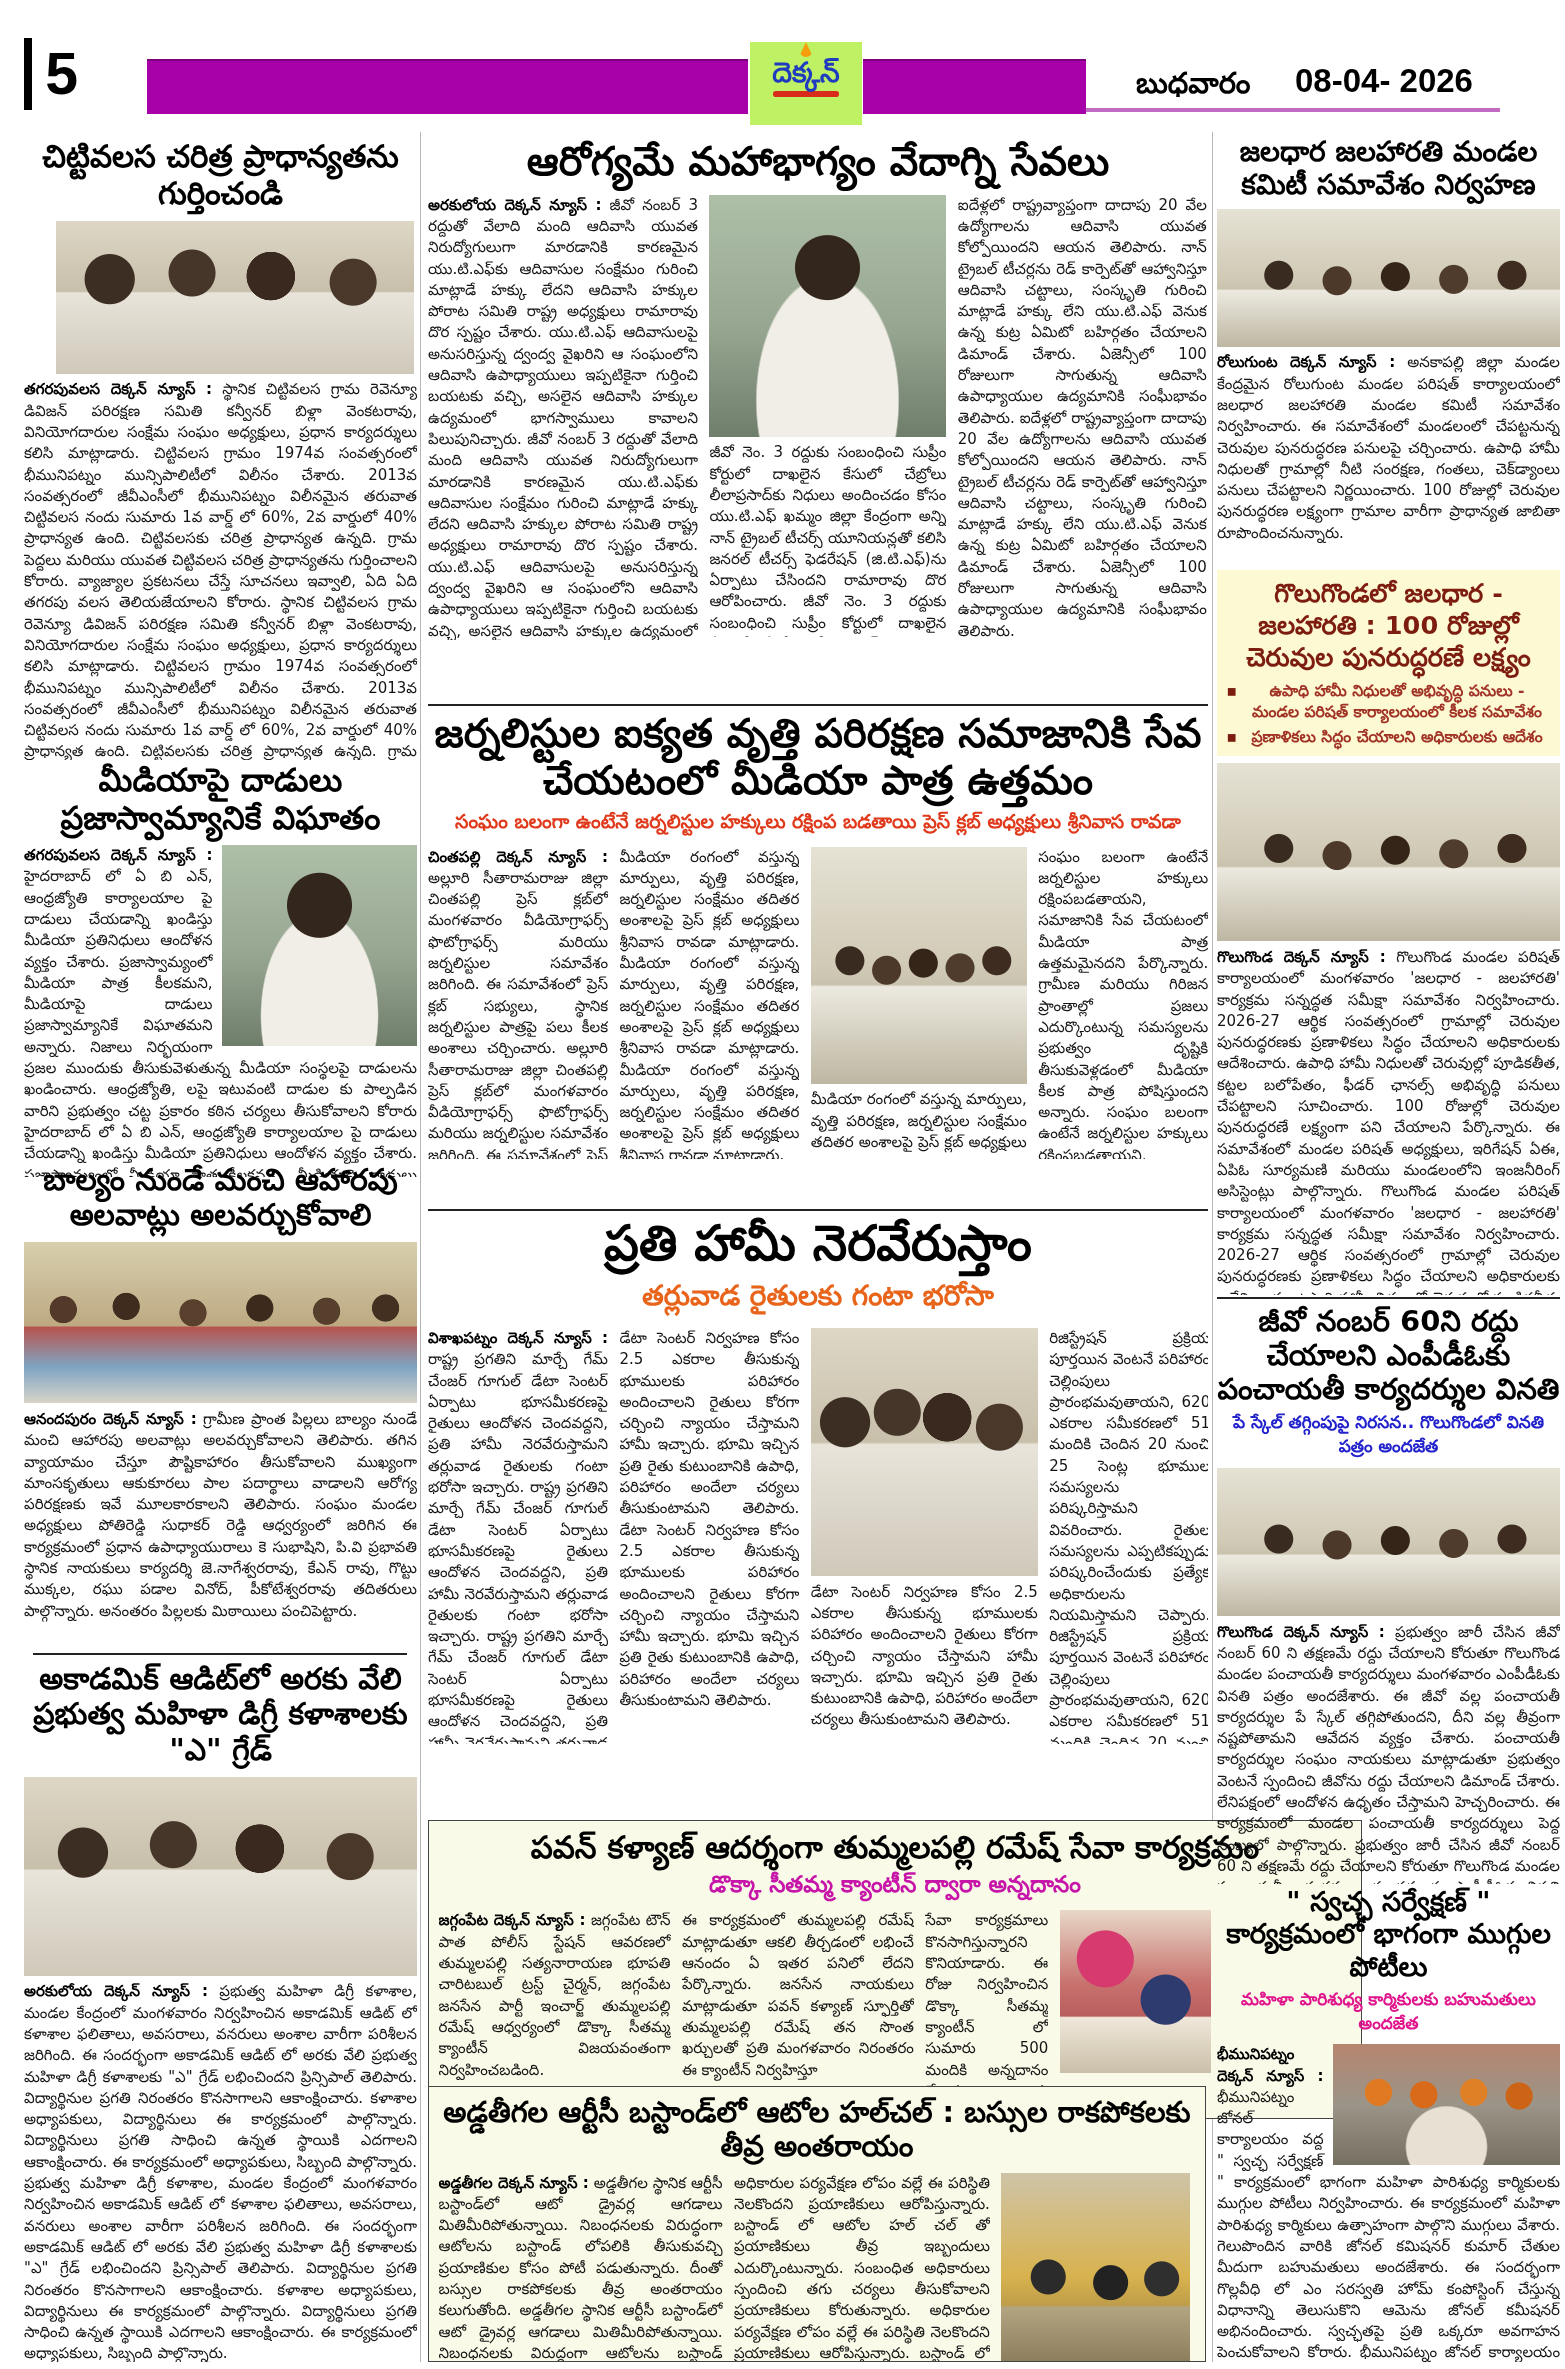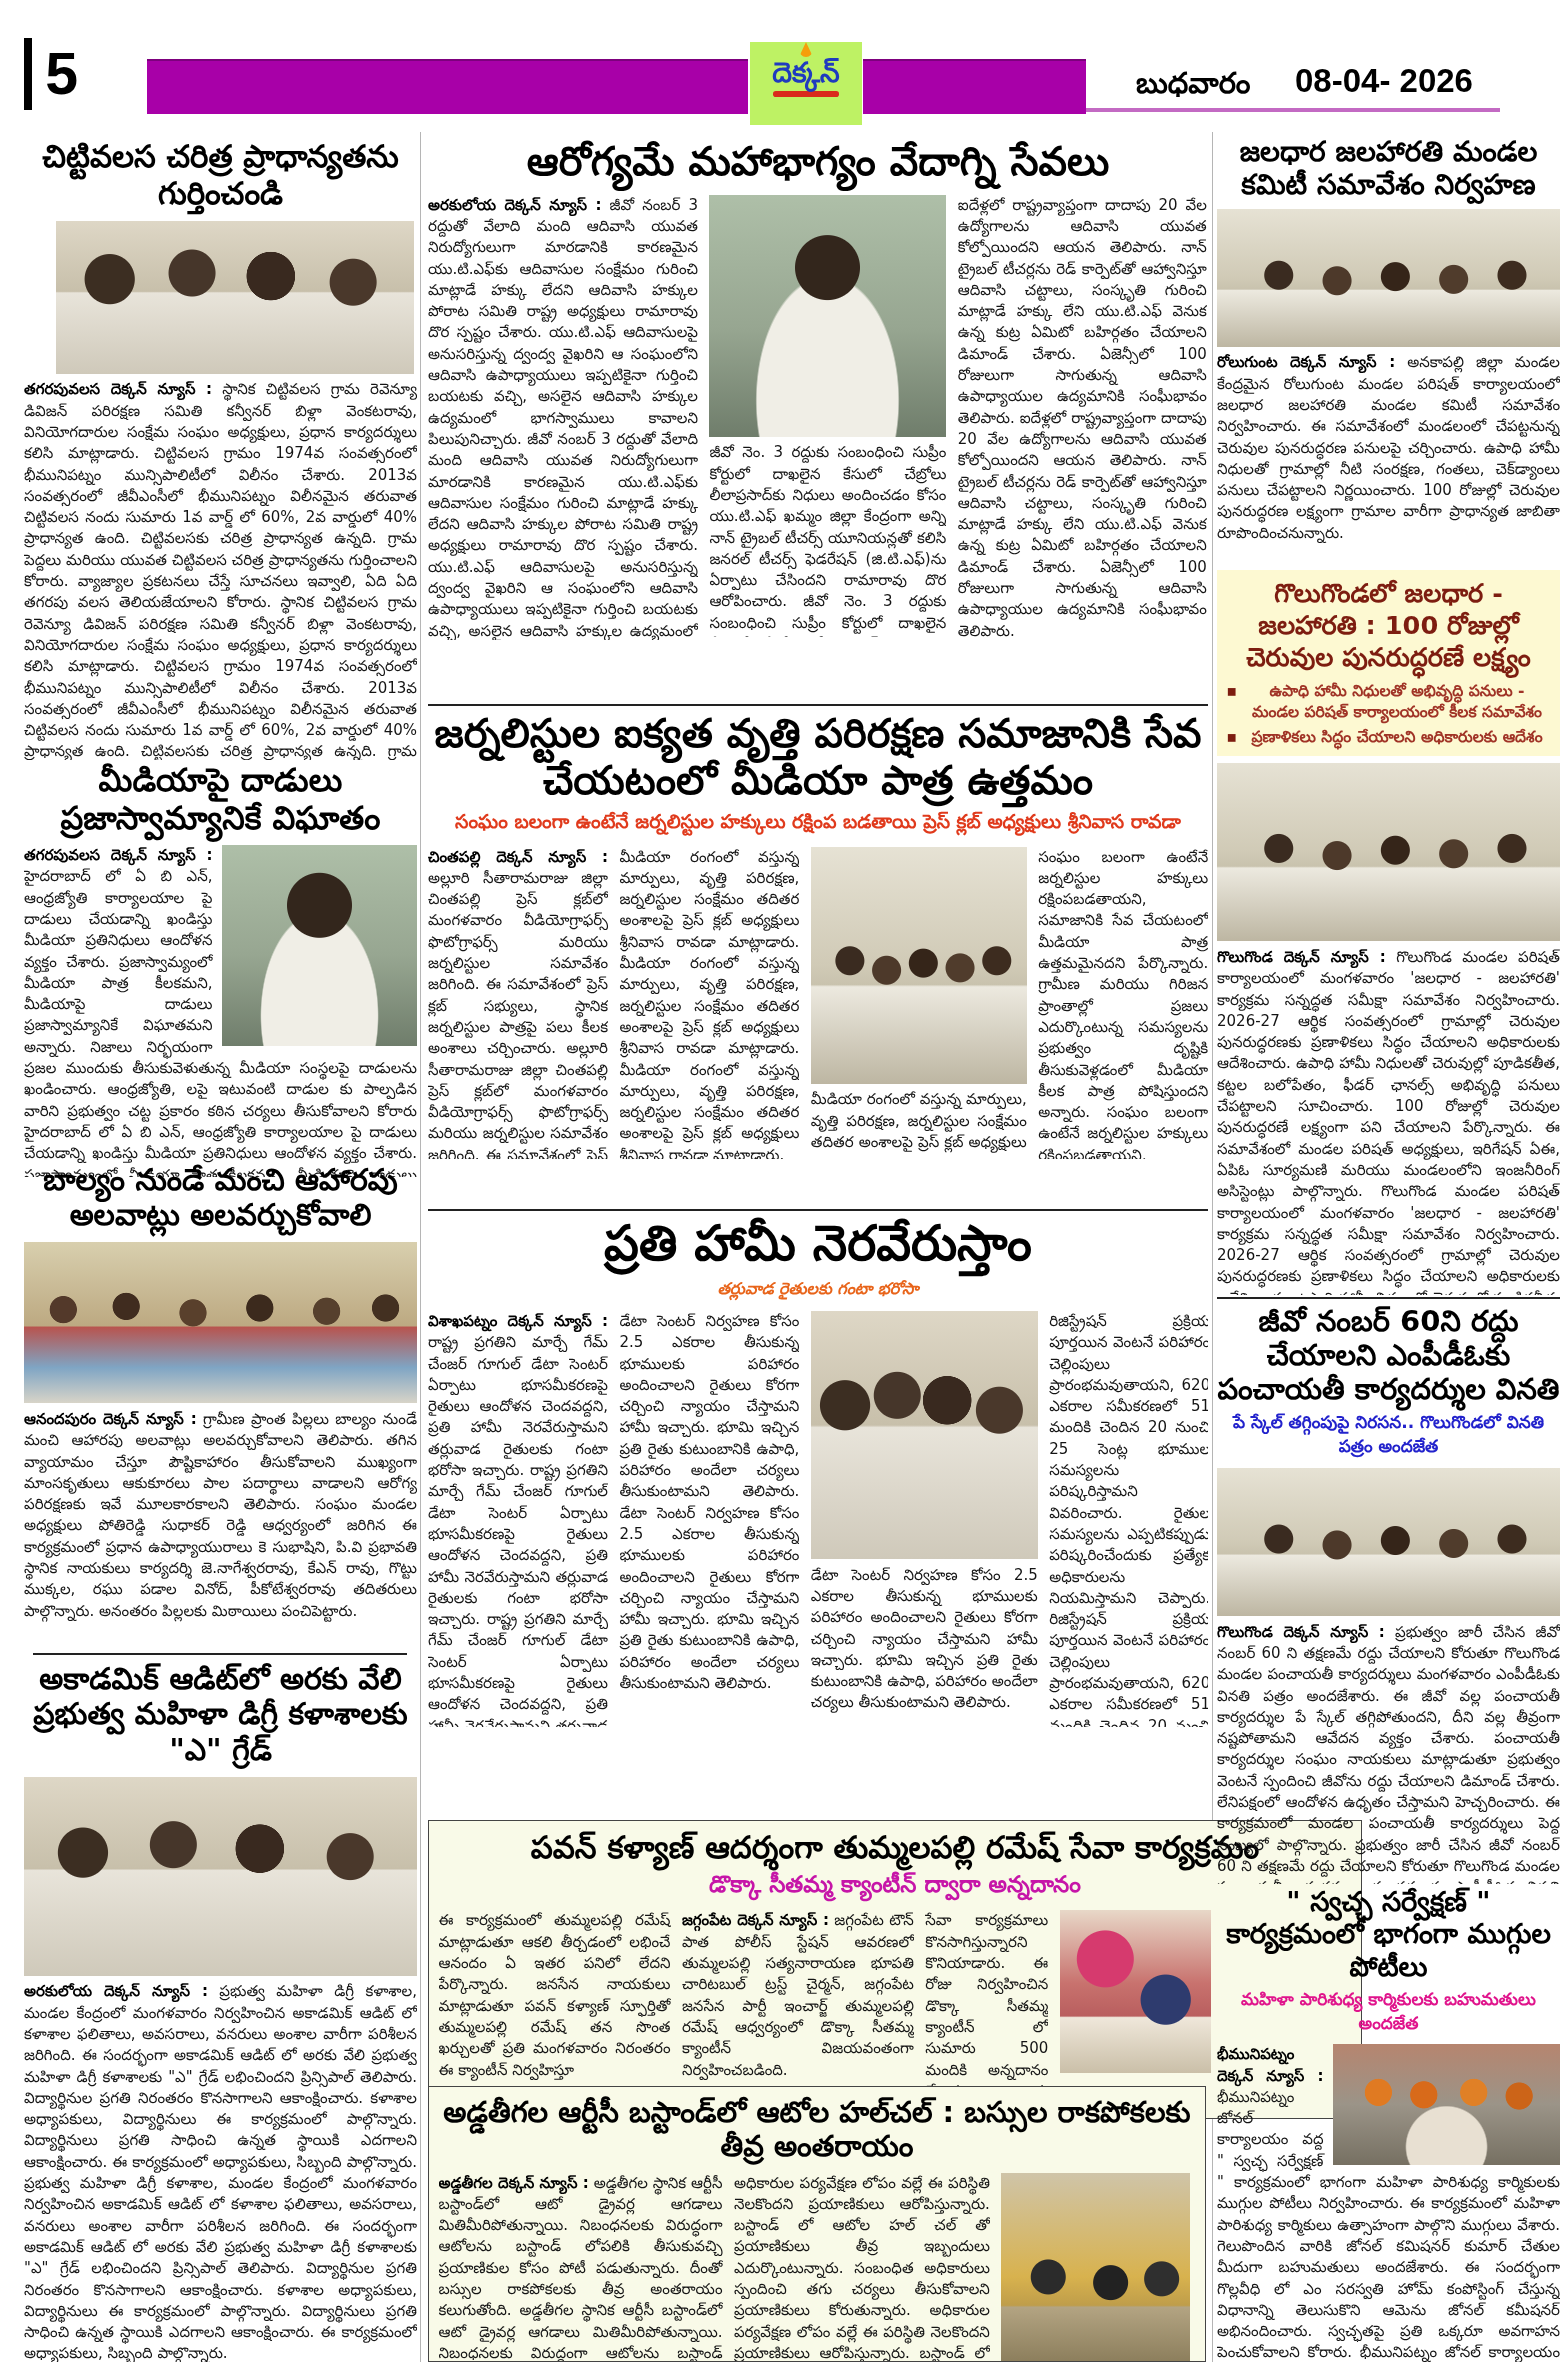--- a/index.html
+++ b/index.html
@@ -169,40 +169,40 @@
         <div class="body" style="height:66px;">మీడియా రంగంలో వస్తున్న మార్పులు, వృత్తి పరిరక్షణ, జర్నలిస్టుల సంక్షేమం తదితర అంశాలపై ప్రెస్ క్లబ్ అధ్యక్షులు శ్రీనివాస రావడా మాట్లాడారు.</div>
       </div>
       <div class="c body" style="width:170px;">సంఘం బలంగా ఉంటేనే జర్నలిస్టుల హక్కులు రక్షింపబడతాయని, సమాజానికి సేవ చేయటంలో మీడియా పాత్ర ఉత్తమమైనదని పేర్కొన్నారు. గ్రామీణ మరియు గిరిజన ప్రాంతాల్లో ప్రజలు ఎదుర్కొంటున్న సమస్యలను ప్రభుత్వం దృష్టికి తీసుకువెళ్లడంలో మీడియా కీలక పాత్ర పోషిస్తుందని అన్నారు. సంఘం బలంగా ఉంటేనే జర్నలిస్టుల హక్కులు రక్షింపబడతాయని, సమాజానికి సేవ చేయటంలో మీడియా పాత్ర ఉత్తమమైనదని పేర్కొన్నారు. గ్రామీణ మరియు గిరిజన ప్రాంతాల్లో ప్రజలు ఎదుర్కొంటున్న సమస్యలను ప్రభుత్వం దృష్టికి తీసుకువెళ్లడంలో మీడియా కీలక పాత్ర పోషిస్తుందని అన్నారు.</div>
     </div>
   </div>
 
   <div class="hrule" style="left:428px;top:1209px;width:780px;"></div>
 
   <div class="art" style="left:428px;top:1215px;width:780px;height:556px;">
     <div class="hl" style="font-size:49px;">ప్రతి హామీ నెరవేరుస్తాం</div>
-    <div class="sub sub-orange" style="font-size:16px;font-style:italic;">తర్లువాడ రైతులకు గంటా భరోసా</div>
+    <div class="sub sub-orange" style="font-size:28px;">తర్లువాడ రైతులకు గంటా భరోసా</div>
     <div class="cols" style="margin-top:9.5px;height:416px;">
       <div class="c body" style="width:180px;"><b>విశాఖపట్నం దెక్కన్ న్యూస్ :</b>
         <span>రాష్ట్ర ప్రగతిని మార్చే గేమ్ చేంజర్ గూగుల్ డేటా సెంటర్ ఏర్పాటు భూసమీకరణపై రైతులు ఆందోళన చెందవద్దని, ప్రతి హామీ నెరవేరుస్తామని తర్లువాడ రైతులకు గంటా భరోసా ఇచ్చారు. రాష్ట్ర ప్రగతిని మార్చే గేమ్ చేంజర్ గూగుల్ డేటా సెంటర్ ఏర్పాటు భూసమీకరణపై రైతులు ఆందోళన చెందవద్దని, ప్రతి హామీ నెరవేరుస్తామని తర్లువాడ రైతులకు గంటా భరోసా ఇచ్చారు. రాష్ట్ర ప్రగతిని మార్చే గేమ్ చేంజర్ గూగుల్ డేటా సెంటర్ ఏర్పాటు భూసమీకరణపై రైతులు ఆందోళన చెందవద్దని, ప్రతి హామీ నెరవేరుస్తామని తర్లువాడ రైతులకు గంటా భరోసా ఇచ్చారు.</span></div>
       <div class="c body" style="width:180px;">డేటా సెంటర్ నిర్వహణ కోసం 2.5 ఎకరాల తీసుకున్న భూములకు పరిహారం అందించాలని రైతులు కోరగా చర్చించి న్యాయం చేస్తామని హామీ ఇచ్చారు. భూమి ఇచ్చిన ప్రతి రైతు కుటుంబానికి ఉపాధి, పరిహారం అందేలా చర్యలు తీసుకుంటామని తెలిపారు. డేటా సెంటర్ నిర్వహణ కోసం 2.5 ఎకరాల తీసుకున్న భూములకు పరిహారం అందించాలని రైతులు కోరగా చర్చించి న్యాయం చేస్తామని హామీ ఇచ్చారు. భూమి ఇచ్చిన ప్రతి రైతు కుటుంబానికి ఉపాధి, పరిహారం అందేలా చర్యలు తీసుకుంటామని తెలిపారు.</div>
       <div class="c" style="width:227px;">
         <div class="ph pA" style="width:227px;height:248px;margin-bottom:5.7px;"></div>
         <div class="body" style="height:159px;">డేటా సెంటర్ నిర్వహణ కోసం 2.5 ఎకరాల తీసుకున్న భూములకు పరిహారం అందించాలని రైతులు కోరగా చర్చించి న్యాయం చేస్తామని హామీ ఇచ్చారు. భూమి ఇచ్చిన ప్రతి రైతు కుటుంబానికి ఉపాధి, పరిహారం అందేలా చర్యలు తీసుకుంటామని తెలిపారు.</div>
       </div>
       <div class="c body" style="width:161px;">రిజిస్ట్రేషన్ ప్రక్రియ పూర్తయిన వెంటనే పరిహారం చెల్లింపులు ప్రారంభమవుతాయని, 620 ఎకరాల సమీకరణలో 51 మందికి చెందిన 20 నుంచి 25 సెంట్ల భూముల సమస్యలను పరిష్కరిస్తామని వివరించారు. రైతుల సమస్యలను ఎప్పటికప్పుడు పరిష్కరించేందుకు ప్రత్యేక అధికారులను నియమిస్తామని చెప్పారు. రిజిస్ట్రేషన్ ప్రక్రియ పూర్తయిన వెంటనే పరిహారం చెల్లింపులు ప్రారంభమవుతాయని, 620 ఎకరాల సమీకరణలో 51 మందికి చెందిన 20 నుంచి 25 సెంట్ల భూముల సమస్యలను పరిష్కరిస్తామని వివరించారు. రైతుల సమస్యలను ఎప్పటికప్పుడు పరిష్కరించేందుకు ప్రత్యేక అధికారులను నియమిస్తామని చెప్పారు.</div>
     </div>
   </div>
 
   <div class="art box-cream" style="left:428px;top:1779px;width:934px;height:299px;padding:7.6px 9.5px;box-sizing:border-box;margin-top:41px;">
     <div class="hl" style="font-size:31px;">పవన్ కళ్యాణ్ ఆదర్శంగా తుమ్మలపల్లి రమేష్ సేవా కార్యక్రమం</div>
     <div class="sub sub-mag" style="font-size:23px;">డొక్కా సీతమ్మ క్యాంటీన్ ద్వారా అన్నదానం</div>
     <div class="cols" style="margin-top:7.6px;height:204px;">
-      <div class="c body" style="width:232px;">ఈ కార్యక్రమంలో తుమ్మలపల్లి రమేష్ మాట్లాడుతూ ఆకలి తీర్చడంలో లభించే ఆనందం ఏ ఇతర పనిలో లేదని పేర్కొన్నారు. జనసేన నాయకులు మాట్లాడుతూ పవన్ కళ్యాణ్ స్ఫూర్తితో తుమ్మలపల్లి రమేష్ తన సొంత ఖర్చులతో ప్రతి మంగళవారం నిరంతరం ఈ క్యాంటీన్ నిర్వహిస్తూ</div>
       <div class="c body" style="width:232px;"><b>జగ్గంపేట దెక్కన్ న్యూస్ :</b>
         <span>జగ్గంపేట టౌన్ పాత పోలీస్ స్టేషన్ ఆవరణలో తుమ్మలపల్లి సత్యనారాయణ భూపతి చారిటబుల్ ట్రస్ట్ చైర్మన్, జగ్గంపేట జనసేన పార్టీ ఇంచార్జ్ తుమ్మలపల్లి రమేష్ ఆధ్వర్యంలో డొక్కా సీతమ్మ క్యాంటీన్ విజయవంతంగా నిర్వహించబడింది.</span></div>
+      <div class="c body" style="width:232px;">ఈ కార్యక్రమంలో తుమ్మలపల్లి రమేష్ మాట్లాడుతూ ఆకలి తీర్చడంలో లభించే ఆనందం ఏ ఇతర పనిలో లేదని పేర్కొన్నారు. జనసేన నాయకులు మాట్లాడుతూ పవన్ కళ్యాణ్ స్ఫూర్తితో తుమ్మలపల్లి రమేష్ తన సొంత ఖర్చులతో ప్రతి మంగళవారం నిరంతరం ఈ క్యాంటీన్ నిర్వహిస్తూ</div>
       <div class="c body" style="width:123px;">సేవా కార్యక్రమాలు కొనసాగిస్తున్నారని కొనియాడారు. ఈ రోజు నిర్వహించిన డొక్కా సీతమ్మ క్యాంటీన్ లో సుమారు 500 మందికి అన్నదానం చేశారు. ఈ కార్యక్రమంలో నియోజకవర్గానికి చెందిన జనసేన నాయకులు, కార్యకర్తలు పెద్ద సంఖ్యలో పాల్గొన్నారు. సేవా కార్యక్రమాలు కొనసాగిస్తున్నారని కొనియాడారు. ఈ రోజు నిర్వహించిన డొక్కా సీతమ్మ క్యాంటీన్ లో సుమారు 500 మందికి అన్నదానం చేశారు. ఈ కార్యక్రమంలో నియోజకవర్గానికి చెందిన జనసేన నాయకులు, కార్యకర్తలు పెద్ద సంఖ్యలో పాల్గొన్నారు.</div>
       <div class="c">
           <div class="ph pE" style="width:151px;height:163px;"></div>
         </div>
     </div>
   </div>
 
   <div class="art box-cream" style="left:428px;top:2086px;width:778px;height:276px;padding:7.6px 9.5px;box-sizing:border-box;">
     <div class="hl" style="font-size:29px;">అడ్డతీగల ఆర్టీసీ బస్టాండ్‌లో ఆటోల హల్‌చల్ : బస్సుల రాకపోకలకు తీవ్ర అంతరాయం</div>
     <div class="cols" style="margin-top:9.5px;height:201px;">

